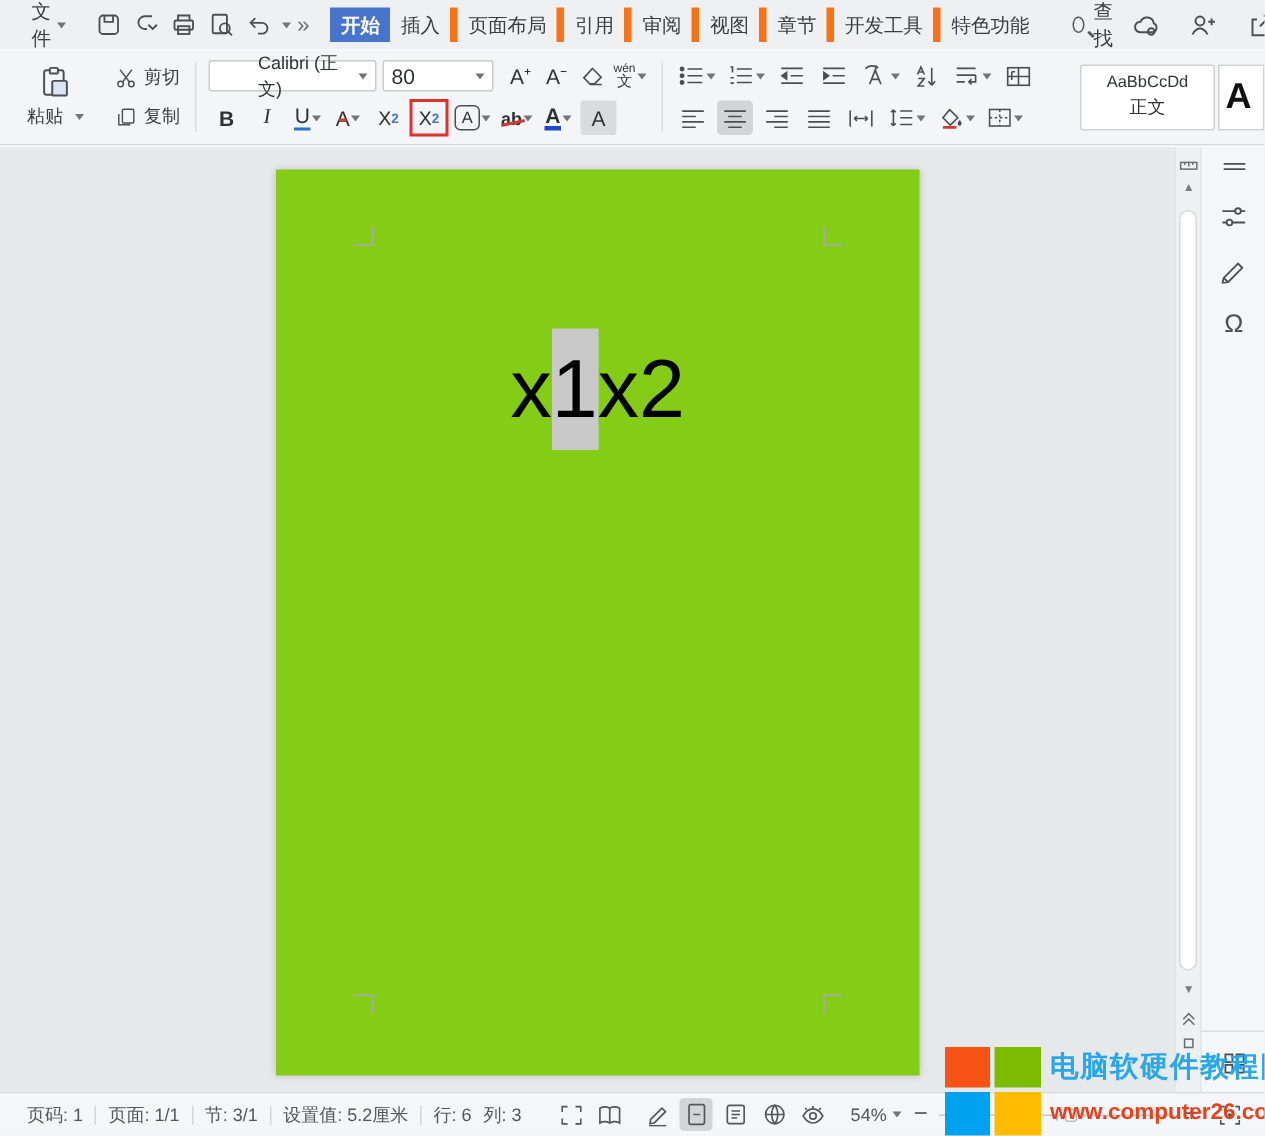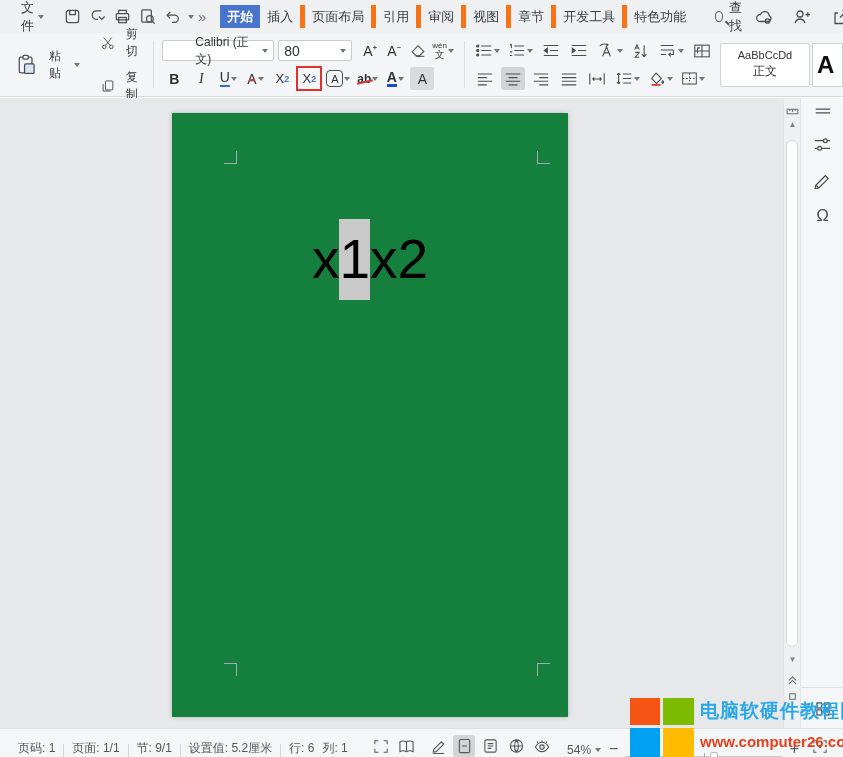--- a/index.html
+++ b/index.html
@@ -25,21 +25,21 @@
   .mag { width:11px; height:11px; border:1.6px solid #55585c; border-radius:50%; position:relative; margin-right:6px; }
   .mag:after { content:""; position:absolute; width:5px; height:1.6px; background:#55585c; transform:rotate(45deg); left:9px; top:10px; }
   .top-right { margin-left:auto; display:flex; align-items:center; margin-right:12px; }
   .top-right .qbtn { margin:0 7px; }
   .dots { font-size:15px; letter-spacing:0; color:#4c4f52; }
 
   
   .ribbon { position:absolute; top:33px; left:0; right:0; height:64px; background:#f3f5f6; border-bottom:1px solid #d8dadc; display:flex; align-items:stretch; font-size:12px; }
   .rsep { width:1px; background:#dcdee0; margin:8px 6px; }
   .grp { display:flex; align-items:center; }
-  .bigbtn { display:flex; flex-direction:row; align-items:center; justify-content:center; padding:2px 6px; }
+  .bigbtn { display:flex; flex-direction:column; align-items:center; justify-content:center; padding:2px 6px; }
   .bigbtn svg { stroke:#4c4f52; fill:none; stroke-width:1.2; }
   .col2 { display:flex; flex-direction:column; justify-content:center; gap:7px; }
   .smallbtn { display:flex; align-items:center; gap:4px; padding:1px 4px; color:#3a3d40;text-align:center; }
   .smallbtn svg { stroke:#4c4f52; fill:none; stroke-width:1.2; }
   .fontgrp { display:flex; flex-direction:column; justify-content:center; gap:5px; padding:0 2px; }
   .frow { display:flex; align-items:center; }
   .combo { background:#fff; border:1px solid #c9cbcd; border-radius:2px; height:21px; display:flex; align-items:center; padding:0 5px; color:#2f3235; }
   .combo .cr { margin-left:auto; }
   .combo.fname { width:112px;padding-left:32px; }
   .combo.fsize { width:74px; margin-left:4px; }
@@ -64,21 +64,21 @@
   .selchip { background:#d2d4d6; border-radius:3px; }
   .stylebox { width:90px; height:44px; background:#fff; border:1px solid #cfd1d3; border-radius:2px; display:flex; flex-direction:column; align-items:center; justify-content:center; margin-left:4px; }
   .stylebox .pv { font-size:11px; color:#2f3235; }
   .stylebox .nm { font-size:12px; color:#2f3235; margin-top:2px; }
   .stylebox2 { width:31px; height:44px; background:#fff; border:1px solid #cfd1d3; margin-left:2px; display:flex; flex-direction:column; align-items:flex-start; justify-content:center; overflow:hidden; padding-left:4px; }
   .stylebox2 .bigA { font-size:24px; font-weight:bold; color:#111; line-height:1; }
   .stylegrp { margin-left:auto; display:flex; align-items:center; padding-right:0; }
 
   
   .docarea { position:absolute; top:98px; bottom:29px; left:0; right:0; background:#e6e8ea; }
-  .page { position:absolute; left:172px; top:15px; width:396px; height:604px; background:#15803d; box-shadow:0 0 5px rgba(0,0,0,.2); }
+  .page { position:absolute; left:184px; top:15px; width:429px; height:604px; background:#84cc16; box-shadow:0 0 5px rgba(0,0,0,.2); }
   .cropmark { position:absolute; width:13px; height:13px; }
   .cm-tl { left:52px; top:38px; border-right:1px solid #a8abad; border-bottom:1px solid #a8abad; }
   .cm-tr { left:365px; top:38px; border-left:1px solid #a8abad; border-bottom:1px solid #a8abad; }
   .cm-bl { left:52px; top:550px; border-right:1px solid #a8abad; border-top:1px solid #a8abad; }
   .cm-br { left:365px; top:550px; border-left:1px solid #a8abad; border-top:1px solid #a8abad; }
   .docline { position:absolute; top:106px; left:0; width:100%; text-align:center; font-size:55px; color:#000; }
   .docline span { display:inline-block; height:81px; line-height:81px; vertical-align:top; }
   .sel { background:#c9c9c9; }
 
   
@@ -91,21 +91,21 @@
 
   
   .rightbar { position:absolute; top:0; bottom:0; right:0; width:43px; background:#f5f6f7; border-left:1px solid #e4e5e6; }
   .rb-ico { position:absolute; left:0; width:43px; display:flex; justify-content:center; }
   .rb-ico svg { stroke:#4c4f52; fill:none; stroke-width:1.3; }
   .rb-omega { font-size:17px; color:#4c4f52; }
   .rb-div { position:absolute; bottom:40px; left:0; right:0; height:1px; background:#dcdee0; }
 
   
   .statusbar { position:absolute; bottom:0; left:0; right:0; height:29px; background:#f4f6f7; border-top:1px solid #dcdee0;
-               display:flex; align-items:flex-end; font-size:12px; color:#54575a; padding:0 10px; }
+               display:flex; align-items:center; font-size:12px; color:#54575a; padding:0 10px; }
   .seg { padding:0 8px; white-space:nowrap; }
   .ssep { width:1px; height:13px; background:#d4d6d8; }
   .sico { width:24px; height:22px; display:flex; align-items:center; justify-content:center; margin:0 2px; }
   .sico svg { stroke:#54575a; fill:none; stroke-width:1.2; }
   .sico.sel { background:#d2d4d6; border-radius:3px; }
   .zoomtxt { margin-left:12px; display:flex; align-items:center; }
   .zminus,.zplus { font-size:16px; color:#54575a; margin:0 8px; line-height:1; }
   .ztrack { width:170px; height:1px; background:#c6c8ca; position:relative; }
   .ztick { position:absolute; left:50%; top:-3px; width:1px; height:7px; background:#a8abad; }
   .zthumb { position:absolute; left:54%; top:-4px; width:8px; height:9px; background:#fdfdfd; border:1px solid #b9bbbd; border-radius:2px; }
@@ -491,26 +491,26 @@
           </svg>
       </span>
     </div>
   </div>
 
   <div class="statusbar">
     <span class="seg">页码: 1</span>
     <span class="ssep"></span>
     <span class="seg">页面: 1/1</span>
     <span class="ssep"></span>
-    <span class="seg">节: 9/1</span>
+    <span class="seg">节: 3/1</span>
     <span class="ssep"></span>
     <span class="seg">设置值: 5.2厘米</span>
     <span class="ssep"></span>
     <span class="seg">行: 6</span>
-    <span class="seg" style="padding-left:0;">列: 1</span>
+    <span class="seg" style="padding-left:0;">列: 3</span>
 
     <span class="sico" style="margin-left:14px;">
       <svg width="16" height="15" viewBox="0 0 18 17">
           <path d="M2 6V2h4M12 2h4v4M16 11v4h-4M6 15H2v-4"></path>
         </svg>
     </span>
     <span class="sico">
       <svg width="17" height="15" viewBox="0 0 18 16">
           <path d="M2 3c2.3-1.2 4.7-1.2 7 0 2.3-1.2 4.7-1.2 7 0v10.5c-2.3-1.2-4.7-1.2-7 0-2.3-1.2-4.7-1.2-7 0z"></path>
           <path d="M9 3v10.5"></path>

